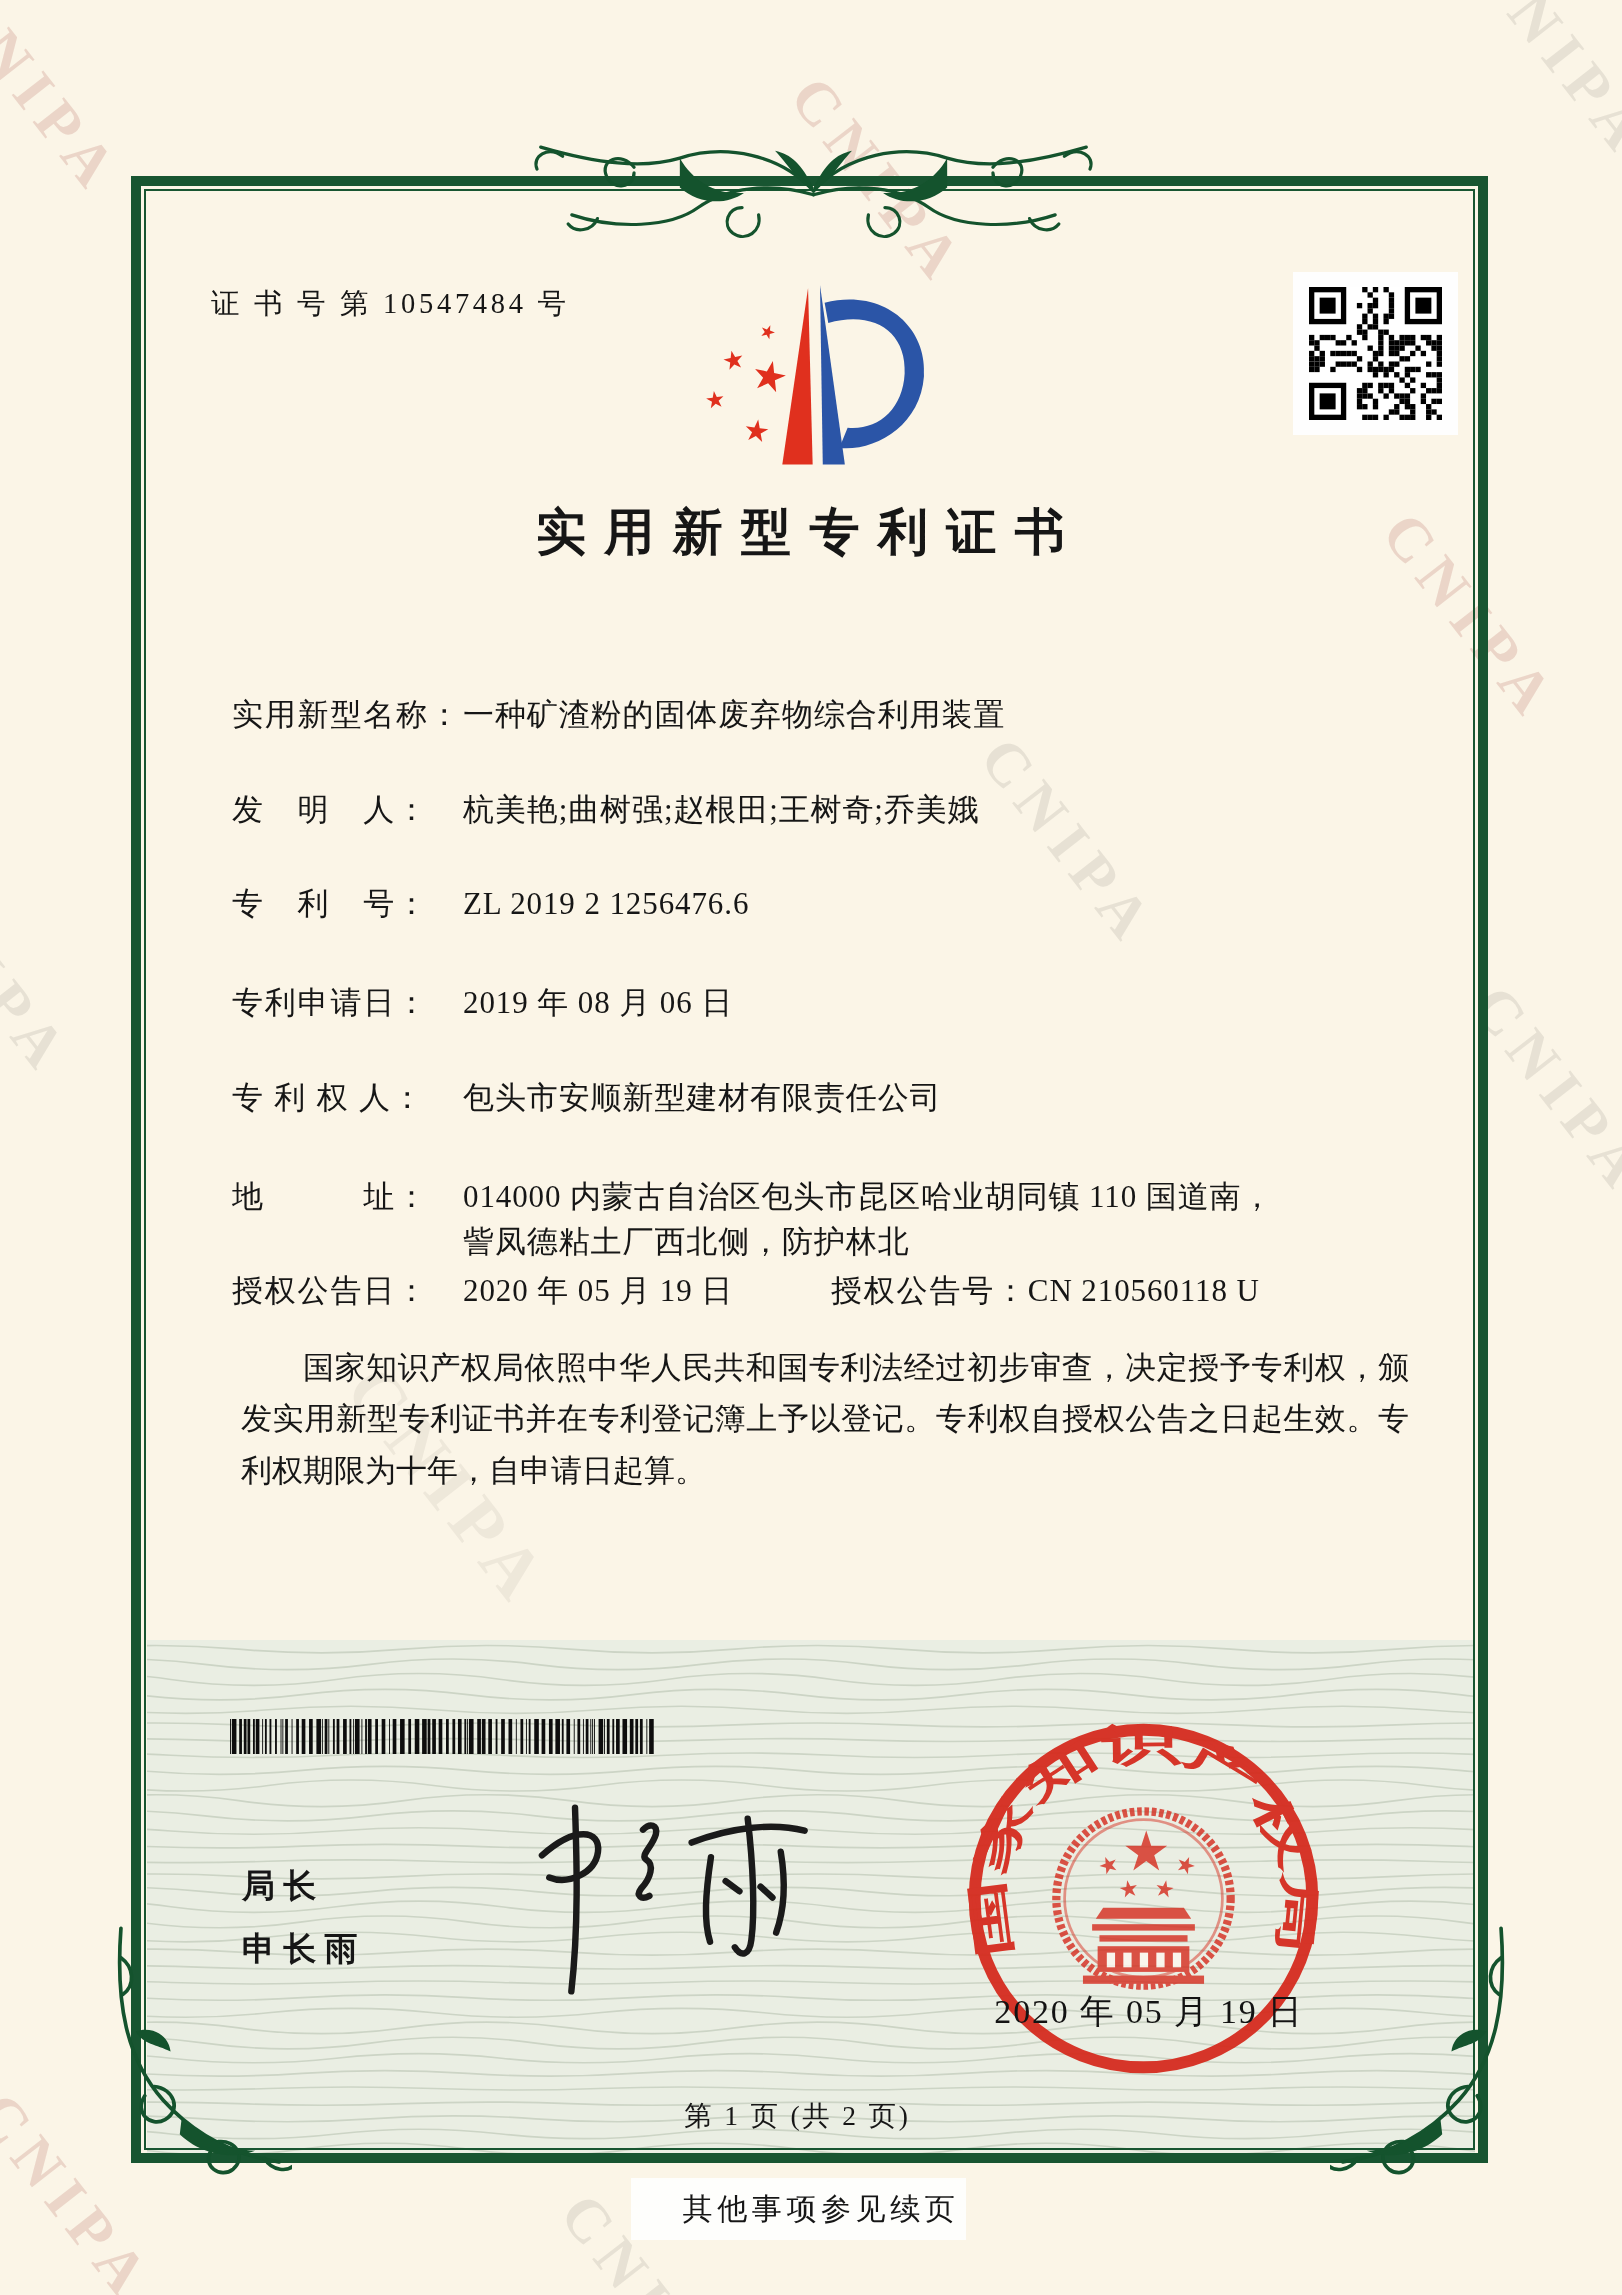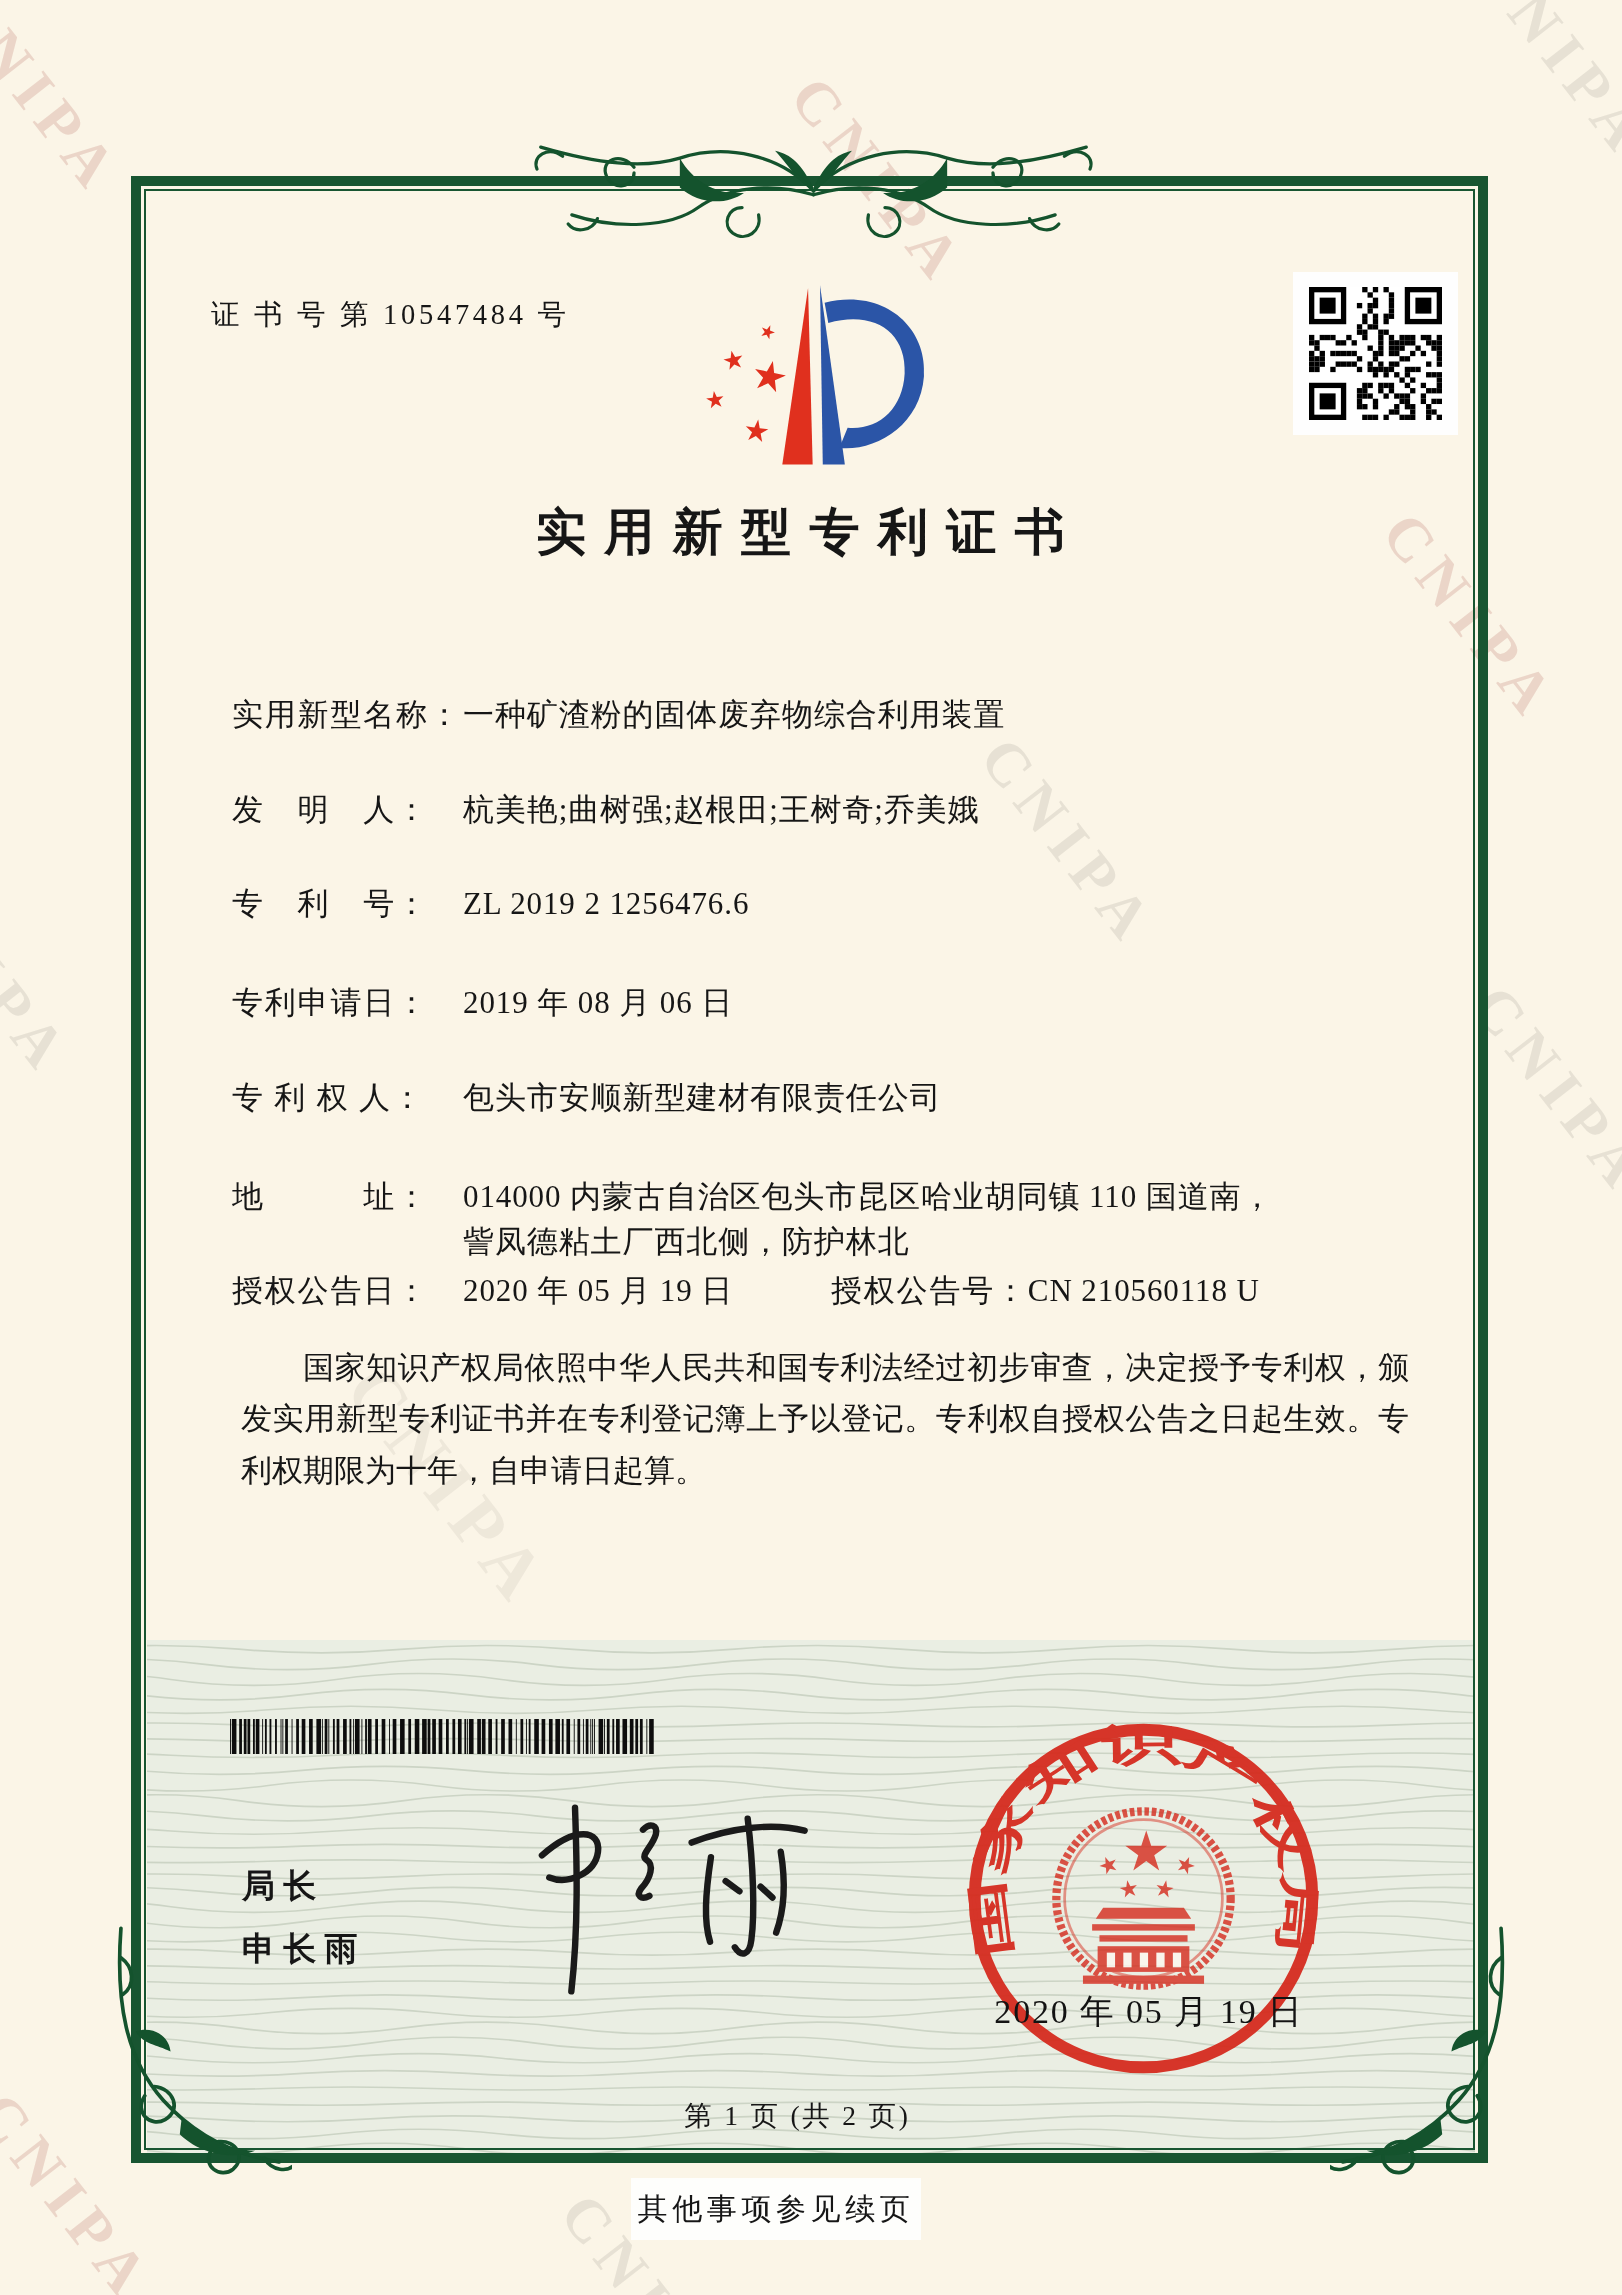--- a/index.html
+++ b/index.html
@@ -11,21 +11,21 @@
       transform-origin:left top;white-space:nowrap;z-index:1;pointer-events:none;}
   .wm.gray{color:rgba(172,170,160,.26);}
   .wm.faint{color:rgba(190,180,170,.20);font-size:73px;}
   
   .frame{position:absolute;left:131px;top:176px;width:1357px;height:1987px;
          border:10px solid #185531;box-sizing:border-box;z-index:2;}
   .frame-inner{position:absolute;inset:2.8px;border:2.8px solid #185531;}
   .waves{position:absolute;left:147px;top:1640px;width:1328px;height:516px;z-index:2;}
   .ornament{position:absolute;z-index:3;}
   
-  .certno{position:absolute;left:211px;top:296px;font-size:28.5px;letter-spacing:3.7px;z-index:4;}
+  .certno{position:absolute;left:211px;top:285px;font-size:28.5px;letter-spacing:3.7px;z-index:4;}
   .logo{position:absolute;left:694px;top:275px;width:241px;height:197px;z-index:4;}
   .qrpanel{position:absolute;left:1293px;top:272px;width:165px;height:163px;background:#fefefe;z-index:4;}
   .qr{position:absolute;left:15.6px;top:14.7px;width:133px;height:133px;background:#fff;}
   .title{position:absolute;left:131px;top:499px;width:1357px;text-align:center;
          font-size:50px;font-weight:700;letter-spacing:18.4px;z-index:4;}
   .row{position:absolute;left:232px;width:1186px;font-size:31px;letter-spacing:0.9px;
        padding-left:231px;line-height:1.45;z-index:4;}
   .row .lbl{display:inline-block;width:231px;margin-left:-231px;letter-spacing:1.8px;}
   .row .val2{display:block;}
   .pair2{position:absolute;left:599px;top:0;white-space:nowrap;}
@@ -36,21 +36,21 @@
   .barcode{position:absolute;left:230px;top:1719px;width:432px;height:35px;z-index:4;}
   .director{position:absolute;left:242px;font-family:"Liberation Sans","DejaVu Sans",sans-serif;
             font-size:33px;font-weight:600;letter-spacing:8.3px;z-index:4;}
   .sig{position:absolute;left:485px;top:1802px;width:338px;height:195px;z-index:4;}
   .seal{position:absolute;left:960px;top:1715px;width:367px;height:367px;z-index:5;opacity:.93;}
   .sealdate{position:absolute;left:969px;top:1989px;width:360px;text-align:center;
             font-size:34px;letter-spacing:1.8px;color:#131313;z-index:6;}
   .pagefoot{position:absolute;left:119px;top:2098px;width:1357px;text-align:center;
             font-size:27.5px;letter-spacing:2.8px;z-index:4;}
   .note{position:absolute;left:631px;top:2178px;width:290px;height:62px;background:#fefefc;
-        display:flex;align-items:center;justify-content:center;font-size:30px;letter-spacing:4.6px;z-index:4;}
+        display:flex;align-items:center;justify-content:center;font-size:30px;letter-spacing:4.6px;z-index:4;padding-left:45px;}
 </style>
 </head>
 <body>
 
 <div class="page">
 
   <span class="wm" style="left:-13.8px;top:-27.5px">CNIPA</span>
   <span class="wm" style="left:831px;top:64px">CNIPA</span>
   <span class="wm gray" style="left:1515px;top:-64px">CNIPA</span>
   <span class="wm" style="left:1423px;top:500px">CNIPA</span>

